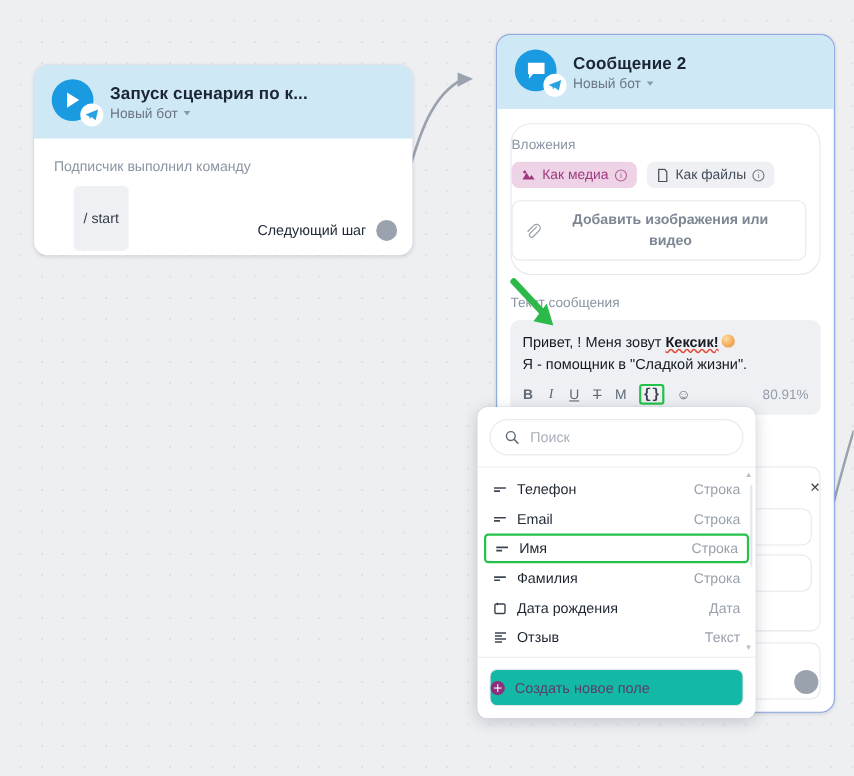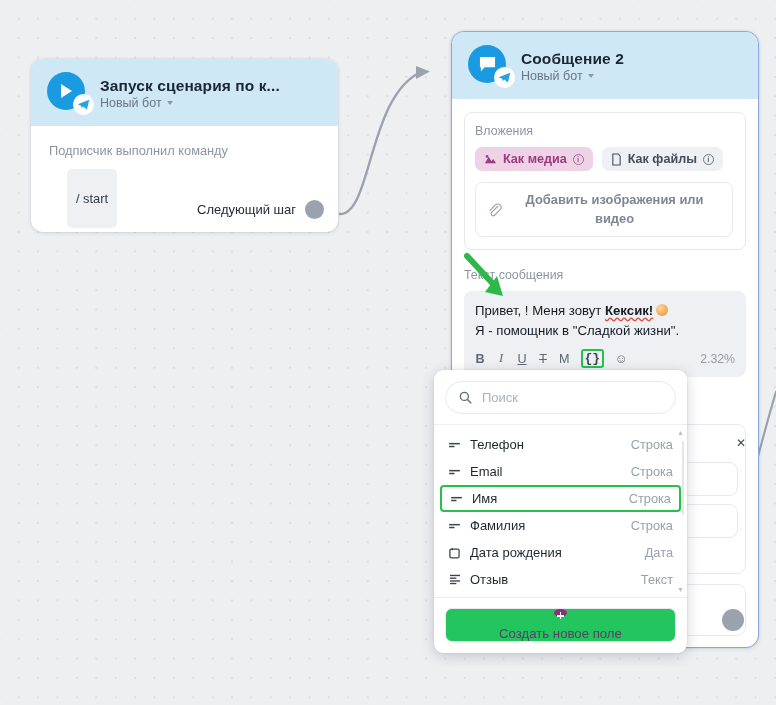--- a/index.html
+++ b/index.html
@@ -31,40 +31,40 @@
   .tg-badge { position:absolute; right:-5px; bottom:-1px; width:21px; height:21px;
               border-radius:50%; background:#fff; display:flex; align-items:center; justify-content:center; }
   .head-txt { display:flex; flex-direction:column; gap:1px; min-width:0; }
   .head-title { font-size:15.5px; font-weight:bold; color:#1b2533; white-space:nowrap;
                 overflow:hidden; text-overflow:ellipsis; letter-spacing:.1px; }
   .head-sub { font-size:12.5px; color:#6b7684; display:flex; align-items:center; gap:5px; }
   .caret { width:0;height:0;border-left:3.5px solid transparent;border-right:3.5px solid transparent;
            border-top:4.5px solid #8c97a5; display:inline-block; }
 
   
-  #trigger-card { left:31px; top:59px; width:307px; height:173px; }
+  #trigger-card { left:31px; top:59px; width:344px; height:173px; }
   .trig-body { padding:17px 16px 0 16px; }
   .trig-label { font-size:12.8px; color:#8b95a3; margin:0 0 11px 2px; }
   .cmd-chip { display:inline-block; background:#eff0f3; color:#333c49; font-size:12.8px;
               padding:22px 9px; border-radius:5px;margin-left:20px; }
   .next-row { position:absolute; right:14px; bottom:13px; display:flex; align-items:center; gap:9px; }
   .next-label { font-size:13px; color:#232c38; }
   .next-dot { width:19px; height:19px; border-radius:50%; background:#9aa2ad; }
 
   
   #message-card { left:451px; top:31px; width:308px; height:617px;
                   border:1px solid #8aa7e0; border-radius:13px; overflow:hidden; }
   #message-card .card-head { background:#cfe8f5; border-radius:12px 12px 0 0; }
   .msg-body { padding:13px 12px 0 12px; }
 
-  .attach-box { border:1px solid #e6e8ec; border-radius:8px; padding:11px 12px 12px 10px; }
+  .attach-box { border:1px solid #e6e8ec; border-radius:19px; padding:11px 12px 12px 0; }
   .sec-label { font-size:12.4px; color:#8b95a3; margin-bottom:9px; }
   .chip-row { display:flex; gap:9px; margin-bottom:11px; }
   .chip { display:flex; align-items:center; gap:6px; font-size:12.6px;
-          padding:5px 9px; border-radius:7px; white-space:nowrap;font-weight:bold; }
+          padding:5px 9px; border-radius:7px; white-space:nowrap; }
   .chip.media { background:#eed3e7; color:#9d3a7e; }
   .chip.files { background:#eff0f3; color:#444d5a; }
   .info-i { width:11px;height:11px;border-radius:50%;border:1px solid currentColor;
             font-size:8px;line-height:9px;text-align:center;opacity:.75;font-family:"Liberation Serif",serif;}
   .dropzone { border:1px solid #e6e8ec; border-radius:8px; min-height:52px;
               display:flex; align-items:center; gap:9px; padding:8px 14px 8px 11px; }
   .dz-text { font-size:12.9px; color:#7d8794; text-align:center; flex:1; line-height:1.45;font-weight:bold; }
 
   .text-section { margin-top:18px; }
   .editor { background:#eff0f3; border-radius:8px; padding:10px 11px 6px 11px; margin-top:8px; }
@@ -104,21 +104,21 @@
   .var-ico { width:13px; flex:0 0 13px; color:#3b4450; display:flex; align-items:center; justify-content:center; }
   .var-name { font-size:13px; color:#1d2630; }
   .var-type { margin-left:auto; font-size:12.8px; color:#98a1ac; }
   .var-row.hl { border:2.5px solid #24c24a; border-radius:4px; margin:0 6px; padding:4px 8px 4px 8px; }
   .scroll-rail { position:absolute; right:3px; top:4px; bottom:4px; width:7px;
                  display:flex; flex-direction:column; align-items:center; justify-content:space-between; }
   .scroll-arrow { font-size:7px; color:#b9c0ca; line-height:7px; }
   .scroll-thumb { position:absolute; right:3.5px; top:16px; width:2px; height:74px; background:#e3e6ea; border-radius:2px; }
   .popup-foot { padding:10px 11px 11px 11px; border-top:1px solid #edeef1; }
   .create-btn { height:34px; border:1px solid #e7e9ed; border-radius:7px;
-                display:flex; align-items:center; justify-content:space-between; gap:9px; background:#22c55e;flex-direction:column; }
+                display:flex; align-items:center; justify-content:flex-start; gap:9px; background:#14b8a6; }
   .create-label { font-size:13.2px; color:#5a3f66; }
   .plus-circ { width:13px;height:13px;border-radius:50%;background:#8e2f7e;position:relative; }
   .plus-circ::before, .plus-circ::after { content:""; position:absolute; background:#fff; }
   .plus-circ::before { left:3px; top:6px; width:7px; height:1.6px; }
   .plus-circ::after { left:5.7px; top:3.3px; width:1.6px; height:7px; }
 
   .anno { position:absolute; pointer-events:none; }
 </style>
 </head>
 <body>
@@ -223,21 +223,21 @@
           </div>
           <div class="ed-line">Я - помощник в "Сладкой жизни".</div>
           <div class="ed-toolbar">
             <span class="tb-btn b">B</span>
             <span class="tb-btn i">I</span>
             <span class="tb-btn u">U</span>
             <span class="tb-btn s">T</span>
             <span class="tb-btn">M</span>
             <span class="tb-btn braces">{}</span>
             <span class="tb-btn">☺</span>
-            <span class="tb-pct">2.32%</span>
+            <span class="tb-pct">80.91%</span>
           </div>
         </div>
       </div>
     </div>
 
     <span class="close-x" style="right:12px; top:404px;">✕</span>
     <div class="ghost-box" style="position:absolute; left:12px; right:12px; top:392px; height:150px;"></div>
     <div class="ghost-box" style="position:absolute; left:20px; right:20px; top:430px; height:34px;"></div>
     <div class="ghost-box" style="position:absolute; left:20px; right:20px; top:472px; height:34px;"></div>
     <div class="ghost-box" style="position:absolute; left:12px; right:12px; top:552px; height:52px;"></div>

